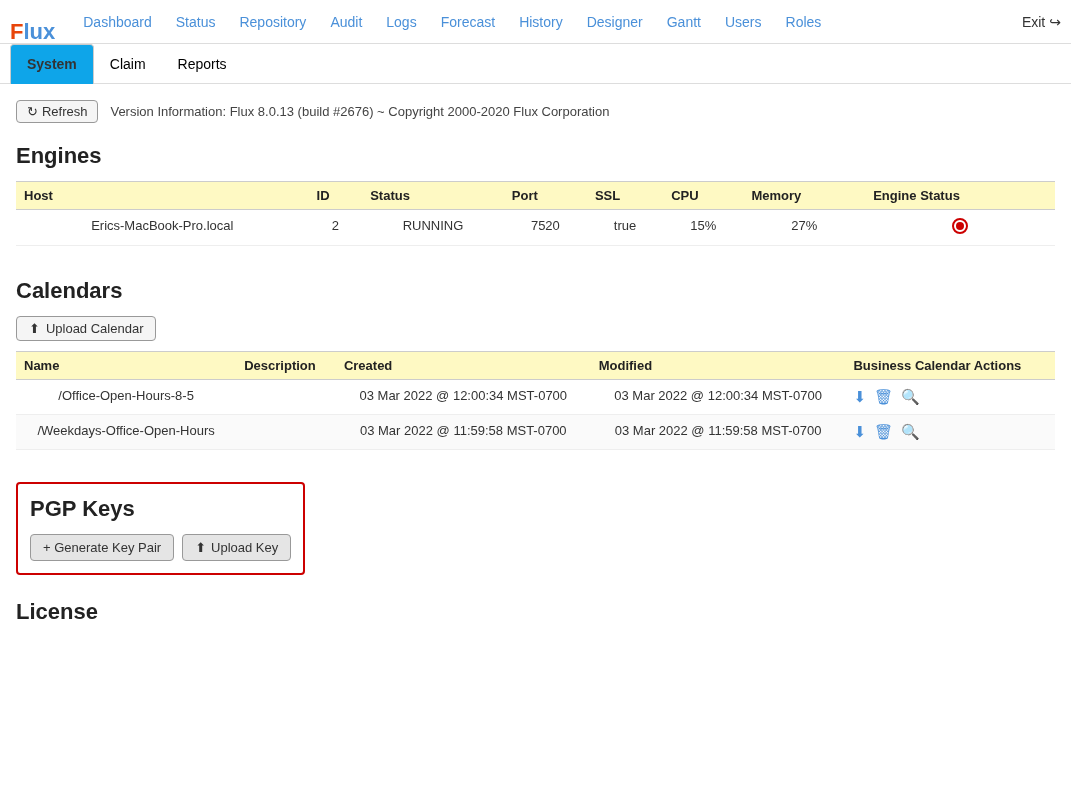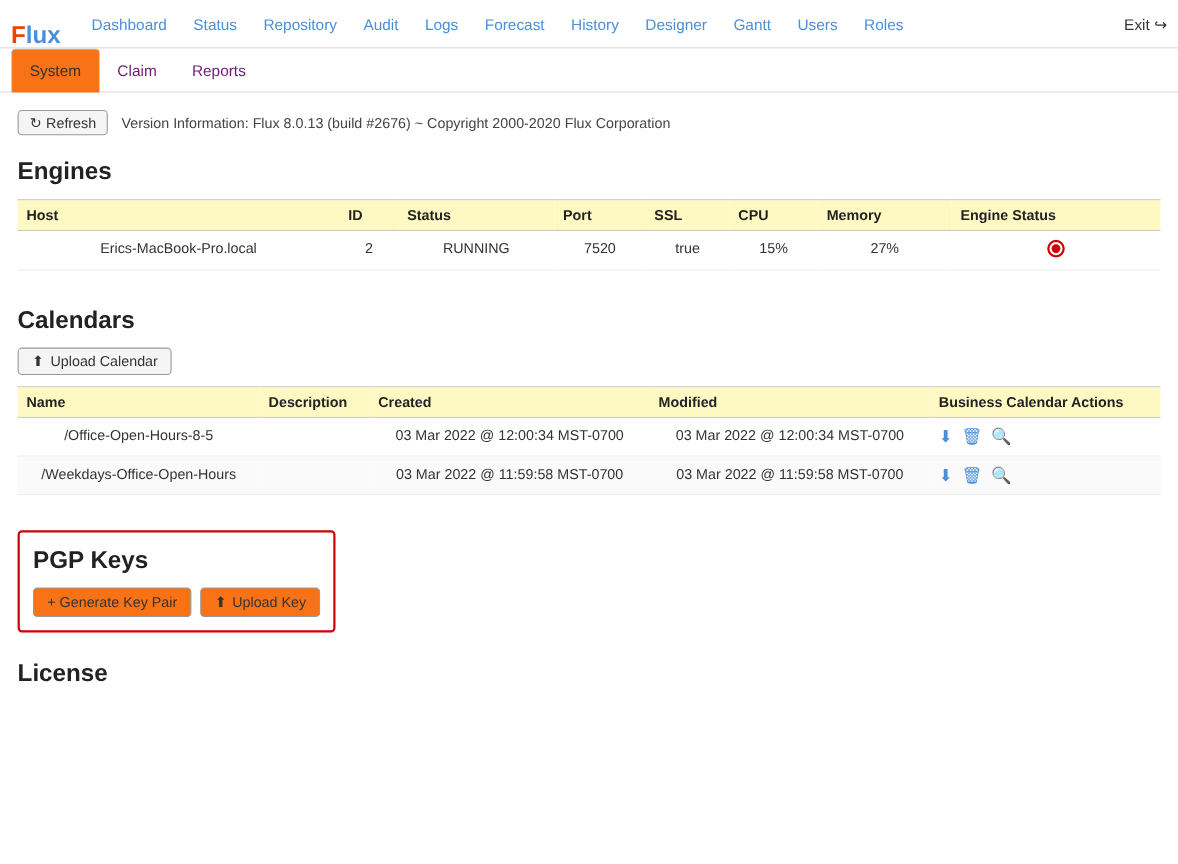--- a/index.html
+++ b/index.html
@@ -5,22 +5,22 @@
     * { box-sizing: border-box; margin: 0; padding: 0; }
     body { font-family: -apple-system, BlinkMacSystemFont, 'Segoe UI', Arial, sans-serif; font-size: 14px; color: #333; background: #fff; }
     .logo { display: flex; align-items: center; margin-right: 16px; }
     .logo-flux { font-size: 22px; font-weight: bold; margin-top: 20px; }
     .logo-f { color: #e8450a; }
     .logo-lux { color: #4a90d9; }
     .nav-links { display: flex; align-items: center; gap: 0; }
     .nav-link { color: #4a90d9; text-decoration: none; padding: 0 12px; font-size: 14px; cursor: pointer; white-space: nowrap; }
     .nav-spacer { flex: 1; }
     .exit-btn { display: flex; align-items: center; gap: 4px; color: #333; font-size: 14px; cursor: pointer; }
-    .sub-nav-link { color: #701a75; text-decoration: none; padding: 0 16px; font-size: 14px; cursor: pointer; height: 40px; display: flex; align-items: center; }
-    .sub-nav-link.active { background: #f97316; color: #333; border-radius: 4px 4px 0 0; border: 1px solid #ccc; border-bottom: none; }
+    .sub-nav-link { color: #000000; text-decoration: none; padding: 0 16px; font-size: 14px; cursor: pointer; height: 40px; display: flex; align-items: center; }
+    .sub-nav-link.active { background: #0ea5e9; color: #333; border-radius: 4px 4px 0 0; border: 1px solid #ccc; border-bottom: none; font-weight: bold; }
 
     
     .content { padding: 16px; }
 
     
     .refresh-bar { display: flex; align-items: center; gap: 12px; margin-bottom: 20px; }
     .refresh-btn { display: flex; align-items: center; gap: 4px; border: 1px solid #999; border-radius: 4px; padding: 3px 10px; background: #f5f5f5; cursor: pointer; font-size: 13px; color: #333; }
     .version-info { font-size: 13px; color: #444; }
 
     
@@ -40,21 +40,21 @@
     
     .upload-calendar-btn { display: flex; align-items: center; gap: 6px; border: 1px solid #999; border-radius: 4px; padding: 4px 12px; background: #f5f5f5; cursor: pointer; font-size: 13px; color: #333; margin-bottom: 10px; width: fit-content; }
 
     
     .action-icons { display: flex; align-items: center; gap: 8px; }
     .action-icon { color: #4a90d9; cursor: pointer; font-size: 15px; }
 
     
     .pgp-section { border: 2px solid #cc0000; border-radius: 4px; padding: 12px; display: inline-block; margin-bottom: 24px; }
     .pgp-buttons { display: flex; gap: 8px; margin-top: 10px; }
-    .pgp-btn { display: flex; align-items: flex-end; gap: 5px; border: 1px solid #999; border-radius: 4px; padding: 5px 12px; background: #f97316; cursor: pointer; font-size: 13px; color: #333; }
+    .pgp-btn { display: flex; align-items: flex-end; gap: 5px; border: 1px solid #999; border-radius: 4px; padding: 5px 12px; background: #e5e5e5; cursor: pointer; font-size: 13px; color: #333; }
 
     
     .license-title { font-size: 22px; font-weight: bold; color: #222; }
   </style>
 </head>
 <body>
 
 <nav style="display:flex;align-items:center;border-bottom:1px solid #ddd;padding:0 10px;height:44px;">
   <div class="logo">
     <span class="logo-flux">

